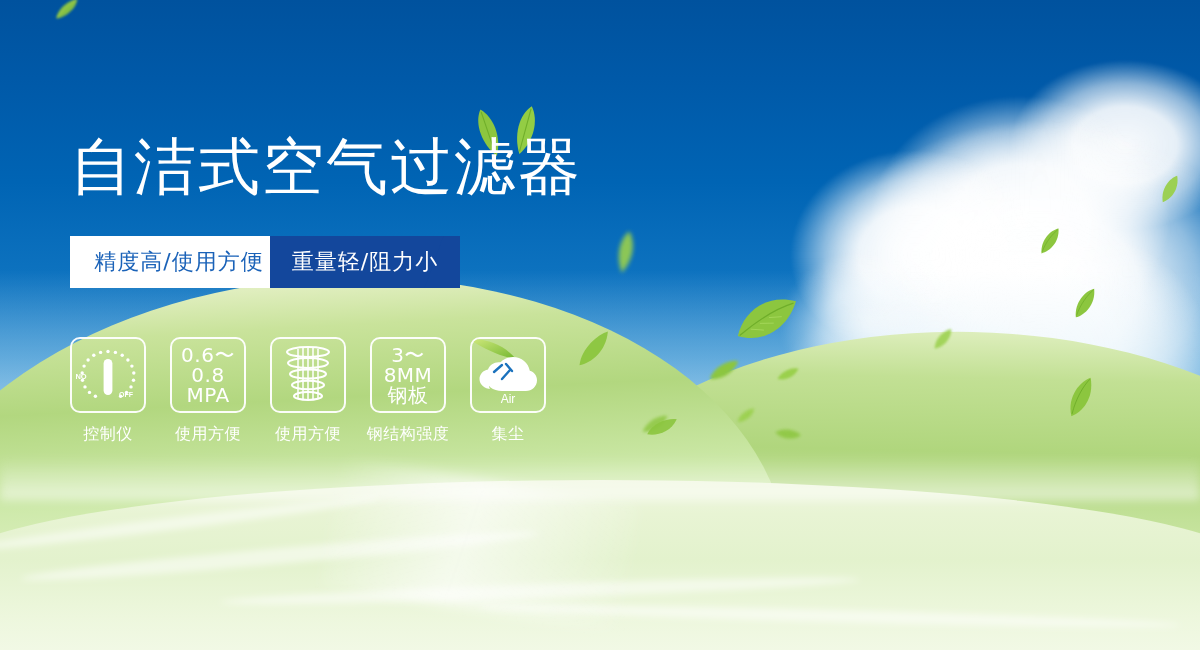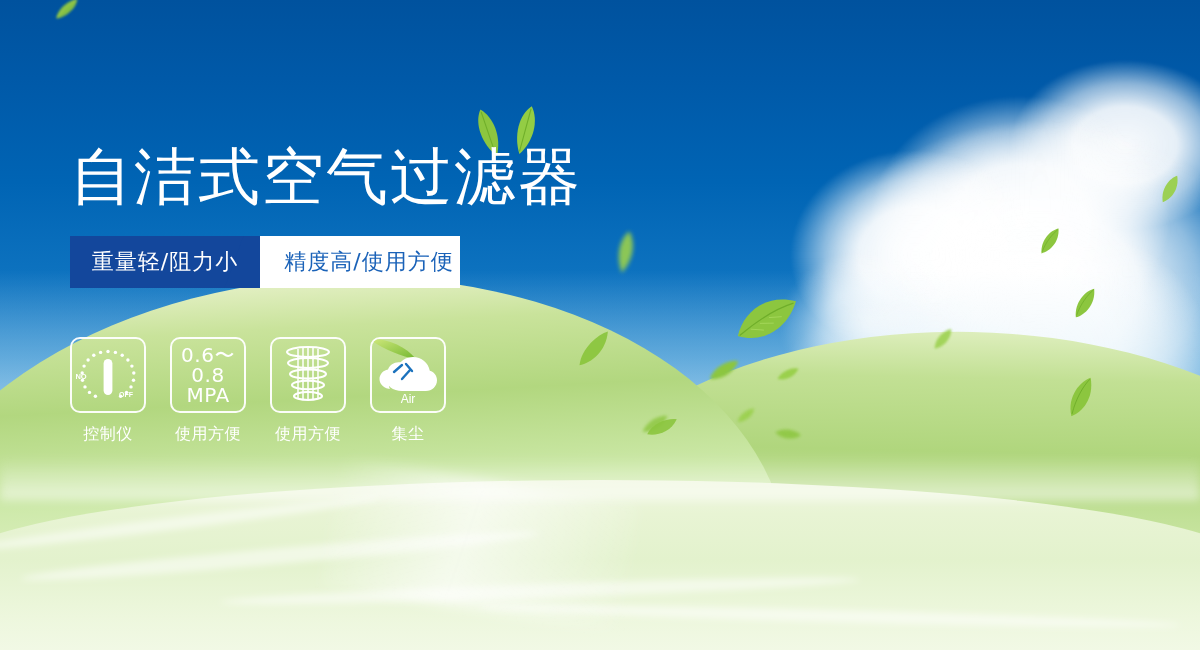--- a/index.html
+++ b/index.html
@@ -103,21 +103,21 @@
     background:linear-gradient(180deg,rgba(255,255,255,.0),rgba(255,255,255,.55));
     filter:blur(5px);
   }
 
   
   .leaf{position:absolute;pointer-events:none;}
   .leaf svg{display:block;width:100%;height:100%;}
 
   
   #title{
-    position:absolute;left:70px;top:142px;
+    position:absolute;left:70px;top:132px;
     font-size:62px;line-height:70px;letter-spacing:2px;
     color:#ffffff;font-weight:400;white-space:nowrap;
     font-family:"DejaVu Sans","Liberation Sans",sans-serif;
   }
   #badge{
     position:absolute;left:70px;top:236px;height:52px;width:390px;
     display:flex;align-items:stretch;overflow:hidden;
   }
   #badge-left{
     position:relative;width:190px;background:#13479c;
@@ -305,25 +305,25 @@
   </div>
   <div class="leaf" style="left:645px;top:418px;width:34px;height:18px;transform:rotate(-10deg);opacity:.9;">
     <svg viewBox="0 0 60 28">
         <path d="M2 22 C16 3 44 0 58 5 C44 26 18 28 2 22 Z" fill="#8cc63f"></path>
       </svg>
   </div>
 
   <div id="title">自洁式空气过滤器</div>
 
   <div id="badge">
+    <div id="badge-right">
+      <span>精度高/使用方便</span>
+    </div>
     <div id="badge-left">
       <span style="position:relative;z-index:2;">重量轻/阻力小</span>
-    </div>
-    <div id="badge-right">
-      <span>精度高/使用方便</span>
     </div>
   </div>
 
   <div id="features">
 
     <div class="feature">
       <div class="fbox">
         <svg width="72" height="72" viewBox="0 0 72 72">
           <g fill="#ffffff">
             <circle cx="36" cy="12.5" r="1.7"></circle>
@@ -379,20 +379,29 @@
             <line x1="23" y1="4" x2="23" y2="56"></line>
             <line x1="28" y1="3" x2="28" y2="56"></line>
             <line x1="33" y1="4" x2="33" y2="56"></line>
             <line x1="38" y1="5" x2="38" y2="55"></line>
           </g>
         </svg>
       </div>
       <div class="flabel">使用方便</div>
     </div>
 
+    <div class="feature">
+      <div class="fbox">
+        <div class="fbox-text">
+          <div>3〜8MM</div>
+          <div>钢板</div>
+        </div>
+      </div>
+      <div class="flabel">钢结构强度</div>
+    </div>
 
     <div class="feature">
       <div class="fbox">
         <svg width="72" height="72" viewBox="0 0 72 72" style="position:absolute;left:0;top:0;">
           <defs>
             <linearGradient id="lg" x1="0" y1="0" x2="1" y2="1">
               <stop offset="0%" stop-color="#cfe87a"></stop>
                 <stop offset="100%" stop-color="#6fb52a"></stop>
             </linearGradient>
           </defs>

